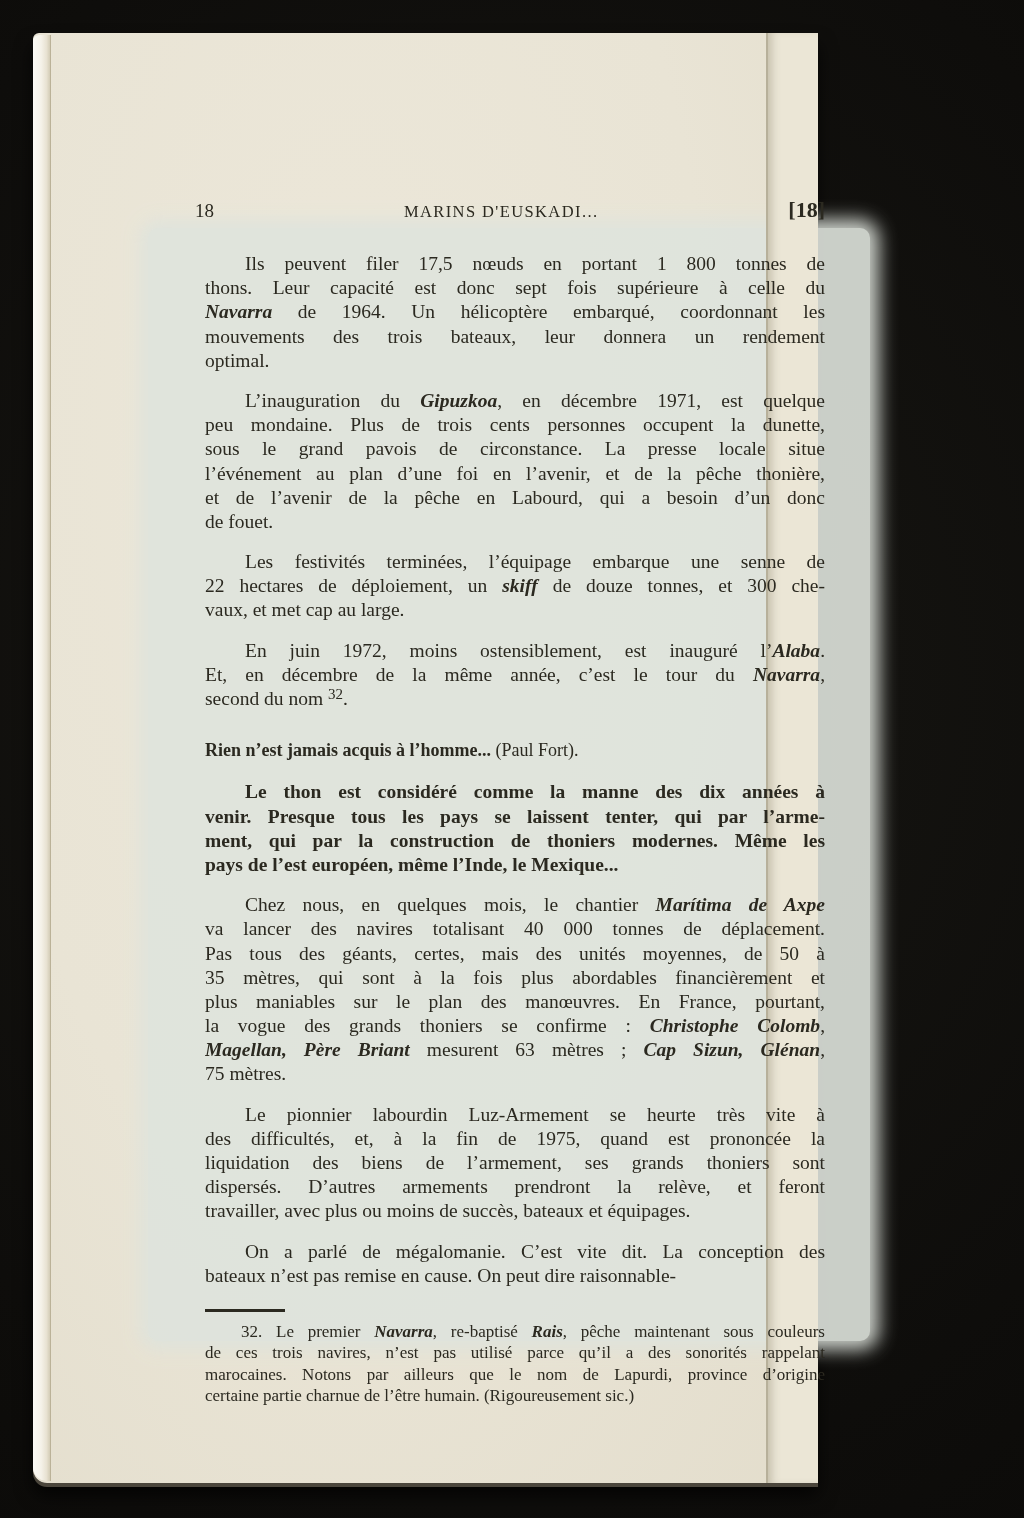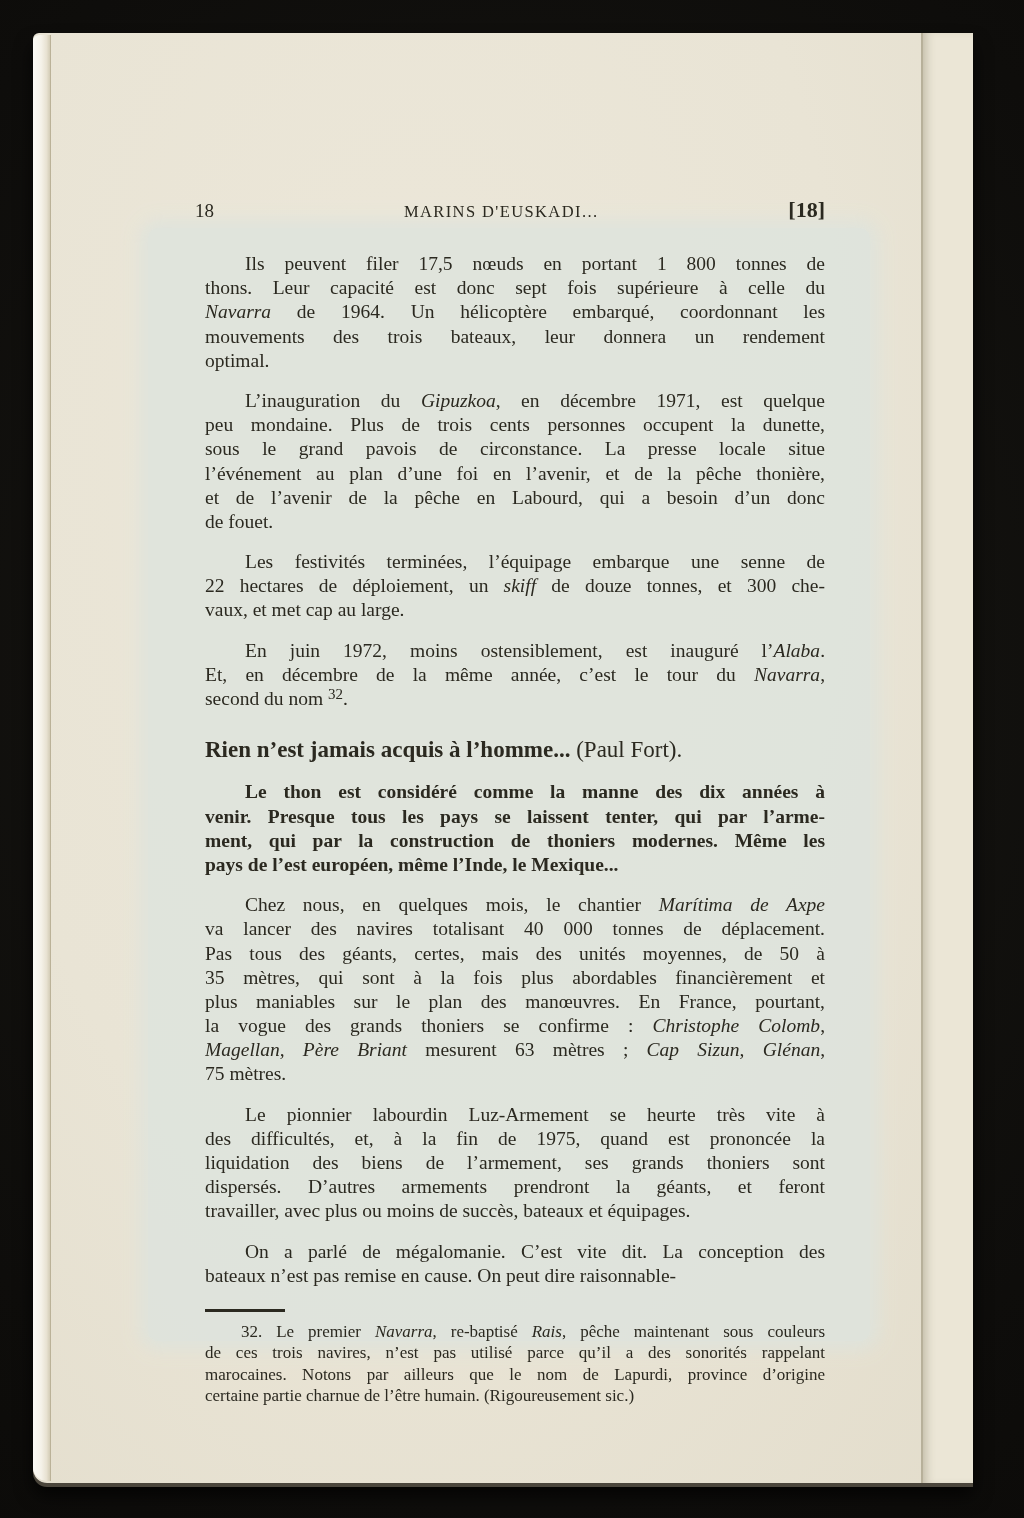--- a/index.html
+++ b/index.html
@@ -2,21 +2,21 @@
 <html><head>
 <meta charset="utf-8">
 <style>
   html,body{margin:0;padding:0;}
   body{
     width:1024px;height:1518px;position:relative;overflow:hidden;
     background:radial-gradient(120% 90% at 50% 45%, #181713 0%, #0e0d0b 60%, #090806 100%);
     font-family:"Liberation Serif","DejaVu Serif",serif;
   }
   .page{
-    position:absolute;left:33px;top:33px;width:940px;height:1450px;
+    position:absolute;left:33px;top:33px;width:785px;height:1450px;
     background:radial-gradient(ellipse at 40% 30%, #ece7d9 0%, #e9e4d5 55%, #e3ddcc 100%);
     border-bottom-left-radius:14px;border-top-left-radius:6px;
     box-shadow:0 4px 0 #4b463c, 0 12px 18px rgba(0,0,0,.75);
   }
   .left-edges{
     position:absolute;left:0;top:2px;bottom:2px;width:18px;
     background:linear-gradient(90deg,#fbfaf6 0%,#f5f2e9 45%,#e8e2d2 75%,#d6cfba 92%,#cbc3ab 100%);
     border-bottom-left-radius:14px;border-top-left-radius:6px;
     box-shadow:inset -1px 0 0 rgba(150,140,110,.35);
   }
@@ -40,23 +40,23 @@
   .running-title{font-size:16.5px;letter-spacing:1.4px;}
   .bracket-num{font-size:22px;font-weight:bold;}
   #paragraphs{margin-top:31px;}
   .para{font-size:19.5px;}
   .line{line-height:24.2px;height:24.2px;overflow:hidden;text-align:justify;text-align-last:justify;}
   .line.first{text-indent:40px;}
   .line.last{text-align-last:left;}
   .para + .para{margin-top:16px;}
   .para + .heading{margin-top:27px;}
   .heading + .para{margin-top:18px;font-weight:bold;}
-  .heading{font-size:23px;line-height:24.2px;}
+  .heading{font-size:18px;line-height:24.2px;}
   .heading b{font-weight:bold;}
-  i{font-style:italic;}
+  i{font-style:italic;font-weight:bold;}
   sup{font-size:15px;line-height:0;vertical-align:6px;}
   .fn-rule{width:80px;height:3px;background:#2b2920;margin-top:21px;}
   .footnote{margin-top:9px;font-size:17px;}
   .footnote .line{line-height:21.3px;height:21.3px;}
   .footnote .line.first{text-indent:36px;}
 </style>
 </head>
 <body>
 
 <div class="page">
@@ -111,21 +111,21 @@
           <div class="line">35 mètres, qui sont à la fois plus abordables financièrement et</div>
           <div class="line">plus maniables sur le plan des manœuvres. En France, pourtant,</div>
           <div class="line">la vogue des grands thoniers se confirme : <i>Christophe Colomb</i>,</div>
           <div class="line"><i>Magellan, Père Briant</i> mesurent 63 mètres ; <i>Cap Sizun, Glénan</i>,</div>
           <div class="line last">75 mètres.</div>
         </div>
         <div class="para">
           <div class="line first">Le pionnier labourdin Luz-Armement se heurte très vite à</div>
           <div class="line">des difficultés, et, à la fin de 1975, quand est prononcée la</div>
           <div class="line">liquidation des biens de l’armement, ses grands thoniers sont</div>
-          <div class="line">dispersés. D’autres armements prendront la géants, et feront</div>
+          <div class="line">dispersés. D’autres armements prendront la relève, et feront</div>
           <div class="line last">travailler, avec plus ou moins de succès, bateaux et équipages.</div>
         </div>
         <div class="para">
           <div class="line first">On a parlé de mégalomanie. C’est vite dit. La conception des</div>
           <div class="line last">bateaux n’est pas remise en cause. On peut dire raisonnable-</div>
         </div>
       </div>
 
     <div class="fn-rule"></div>
     <div class="footnote" id="footnote-lines">

